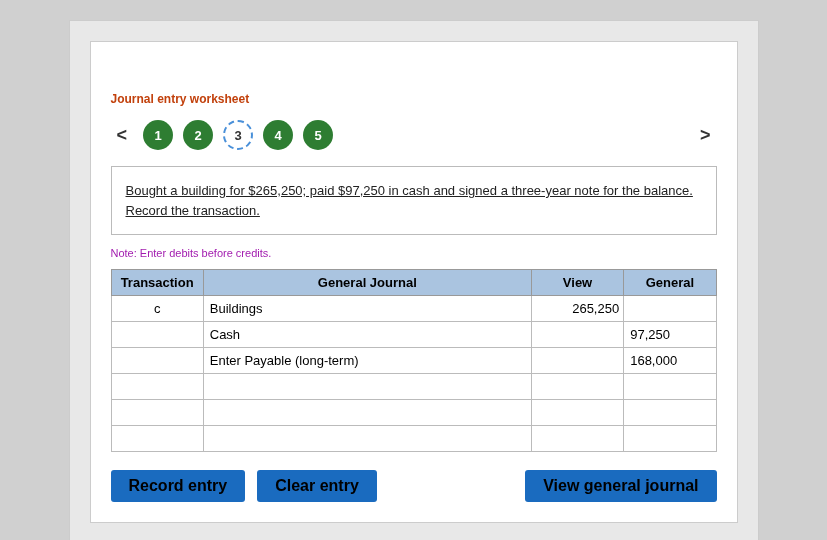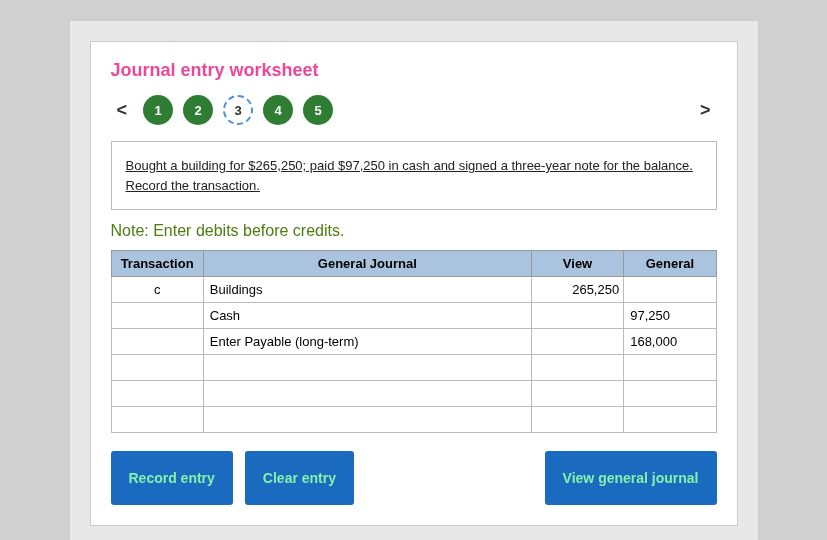--- a/index.html
+++ b/index.html
@@ -18,24 +18,25 @@
       width: 690px;
       padding: 20px;
       border: 1px solid #ccc;
     }
     .worksheet-card {
       background: #fff;
       border: 1px solid #ccc;
       padding: 18px 20px 20px 20px;
     }
     .card-title {
-      font-size: 18px;
+      font-size: 12px;
       font-weight: bold;
       margin-bottom: 14px;
-      color: #ec4899;
+      color: #c2410c;
+      margin-top: 32px;
     }
     .nav-row {
       display: flex;
       align-items: center;
       gap: 10px;
       margin-bottom: 16px;
     }
     .nav-arrow {
       font-size: 18px;
       cursor: pointer;
@@ -69,22 +70,22 @@
     .description-box {
       border: 1px solid #bbb;
       padding: 14px;
       margin-bottom: 12px;
       color: #222;
       line-height: 1.5;
       font-size: 13px;
       text-decoration: underline;
     }
     .note-text {
-      color: #4d7c0f;
-      font-size: 16px;
+      color: #a21caf;
+      font-size: 11px;
       margin-bottom: 10px;
     }
     
     .journal-table {
       width: 100%;
       border-collapse: collapse;
       margin-bottom: 18px;
     }
     .journal-table thead th {
       background: #aac4e0;
@@ -127,27 +128,27 @@
     td.has-input {
       border-left: 3px solid #1a6bbf;
     }
     
     .buttons-row {
       display: flex;
       align-items: center;
       gap: 12px;
     }
     .btn {
-      padding: 19px 18px;
+      padding: 7px 18px;
       border: none;
       border-radius: 3px;
       cursor: pointer;
-      font-size: 14px;
-      font-weight: bold;
-      color: #86efac;
+      font-size: 16px;
+      font-weight: bold;
+      color: #000000;
     }
     .btn-blue {
       background: #1a6bbf;
     }
     .spacer {
       flex: 1;
     }
     .bottom-bar {
       margin-top: 18px;
       border-top: 2px solid #bbb;

